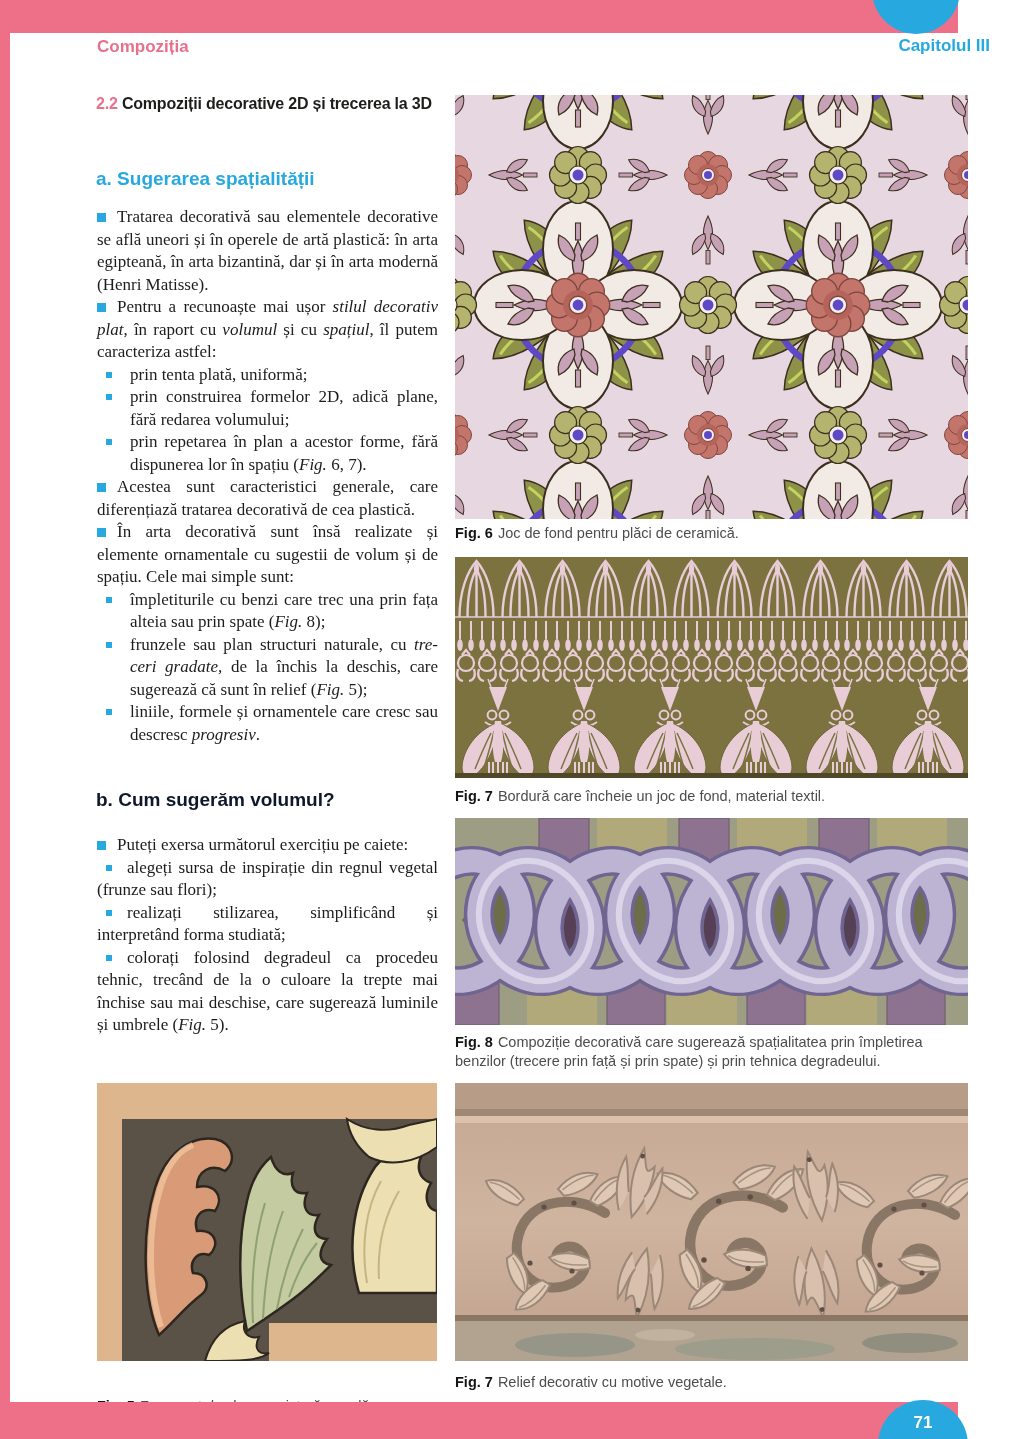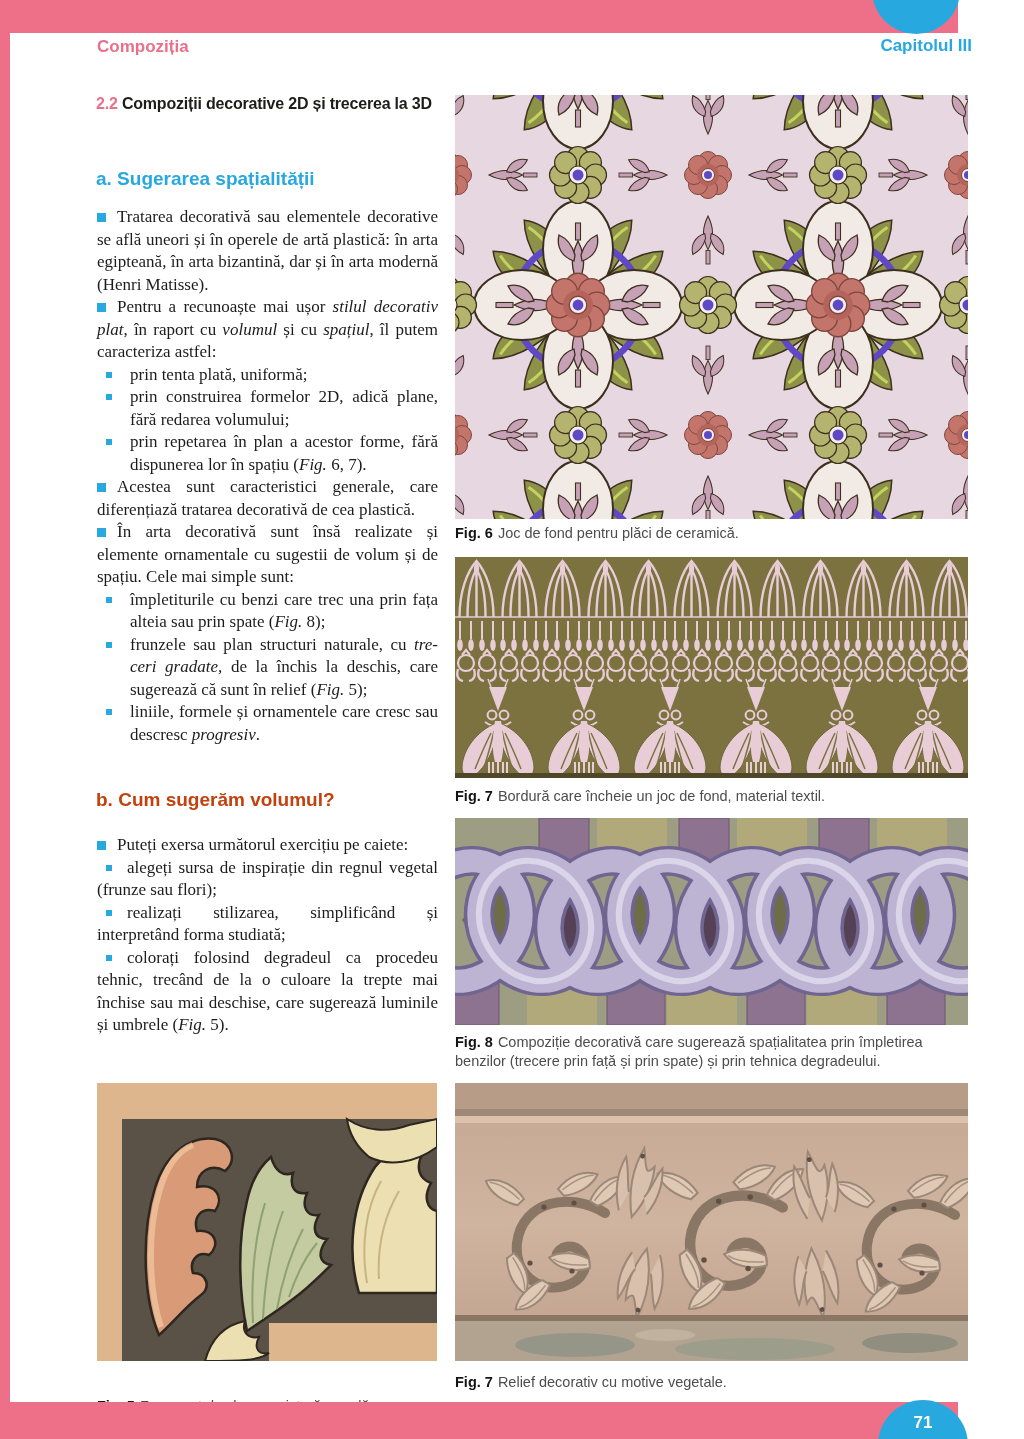--- a/index.html
+++ b/index.html
@@ -9,26 +9,26 @@
 
   
   .top-bar{left:0;top:0;width:958px;height:33px;background:#ed7088;}
   .bottom-bar{left:0;top:1402px;width:958px;height:37px;background:#ed7088;}
   .left-strip{left:0;top:0;width:10px;height:1439px;background:#ed7088;}
   .circle-top{left:872px;top:-54px;width:88px;height:88px;border-radius:50%;background:#27a9e0;}
   .circle-bottom{left:878px;top:1400px;width:90px;height:90px;border-radius:50%;background:#27a9e0;
                  text-align:center;color:#fff;font-weight:bold;font-size:17px;padding-top:13px;box-sizing:border-box;}
 
   .hdr-left{left:97px;top:37px;font-size:17px;font-weight:600;color:#e8708b;text-align:right;}
-  .hdr-right{left:459px;top:36px;width:513px;text-align:right;font-size:17px;font-weight:bold;color:#27a9e0;}
+  .hdr-right{left:477px;top:36px;width:513px;text-align:right;font-size:17px;font-weight:bold;color:#27a9e0;}
 
   .title{left:96px;top:90px;width:352px;font-size:16px;line-height:28px;font-weight:bold;color:#1d1d1b;letter-spacing:-.2px;}
   .title .num{color:#e8708b;}
   .h-a{left:96px;top:168px;width:352px;font-size:19px;font-weight:bold;color:#27a9e0;}
-  .h-b{left:96px;top:789px;width:352px;font-size:19px;font-weight:bold;color:#c2410c;}
+  .h-b{left:96px;top:789px;width:352px;font-size:19px;font-weight:bold;color:#0f172a;}
 
   .txt{left:97px;width:341px;font-family:"Liberation Serif",serif;font-size:17px;line-height:22.5px;
        color:#1c1c1c;text-align:justify;}
   .txt-a{top:206px;}
   .txt-b{top:834px;}
   .it{font-style:italic;}
   .b1::before{content:"";display:inline-block;width:9px;height:9px;background:#27a9e0;margin-right:11px;}
   .b2h{position:relative;padding-left:33px;}
   .b2h::before{content:"";position:absolute;left:9px;top:8px;width:6px;height:6px;background:#27a9e0;}
   .b2n::before{content:"";display:inline-block;width:6px;height:6px;background:#27a9e0;margin:0 15px 2px 9px;}

